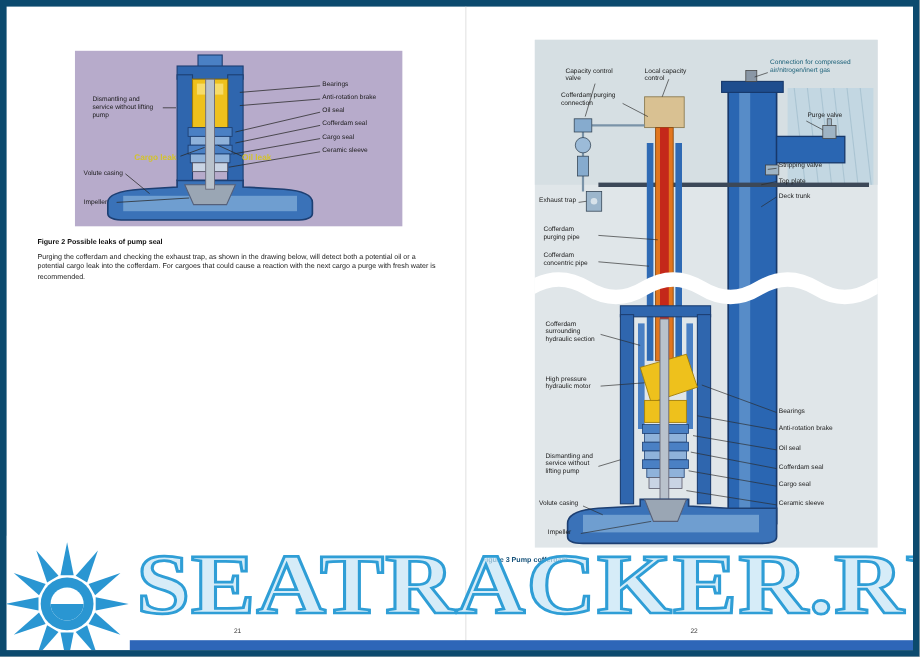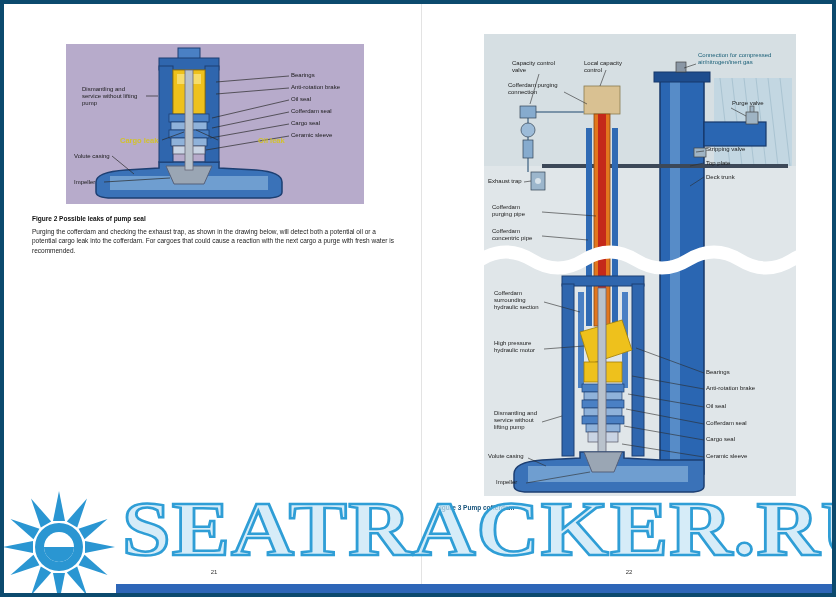--- a/index.html
+++ b/index.html
@@ -1,16 +1,16 @@
 <!DOCTYPE html>
 <html><head>
 <meta charset="utf-8">
 <style>
   html,body{margin:0;padding:0;background:#888;}
-  .canvas{position:relative;width:836px;height:597px;background:#ffffff;border:4px solid #0c4a6e;
+  .canvas{position:relative;width:836px;height:597px;background:#ffffff;border:6px solid #0c4a6e;
           overflow:hidden;font-family:"Liberation Sans",sans-serif;box-sizing:border-box;}
   .fold{position:absolute;left:417px;top:0;width:1px;height:100%;background:#e3e3e3;}
   .fig{position:absolute;}
   .fig svg{position:absolute;left:0;top:0;}
   .lbl{position:absolute;font-size:6px;line-height:1.18;color:#1a1a1a;}
   .lbl.teal{color:#1b6078;}
   .annot{position:absolute;font-size:7.5px;font-weight:bold;color:#d2c22e;white-space:nowrap;}
   .caption{position:absolute;font-size:6.5px;font-weight:bold;color:#101010;}
   .caption.c3{color:#16527a;}
   .bodytext{position:absolute;font-size:6.5px;line-height:1.45;color:#222;width:368px;}
@@ -72,21 +72,21 @@
     <div class="lbl" style="left:225px;top:52px;width:70px;">Oil seal</div>
     <div class="lbl" style="left:225px;top:64px;width:70px;">Cofferdam seal</div>
     <div class="lbl" style="left:225px;top:76px;width:70px;">Cargo seal</div>
     <div class="lbl" style="left:225px;top:88px;width:70px;">Ceramic sleeve</div>
 
     <div class="lbl" style="left:16px;top:42px;width:60px;">Dismantling and service without lifting pump</div>
     <div class="lbl" style="left:8px;top:109px;width:44px;">Volute casing</div>
     <div class="lbl" style="left:8px;top:135px;width:40px;">Impeller</div>
 
     <div class="annot" style="left:54px;top:92px;">Cargo leak</div>
-    <div class="annot" style="left:152px;top:92px;margin-left:40px;">Oil leak</div>
+    <div class="annot" style="left:152px;top:92px;">Oil leak</div>
   </div>
 
   <div class="caption" style="left:28px;top:211px;">Figure 2 Possible leaks of pump seal</div>
   <div class="bodytext" style="left:28px;top:223px;">Purging the cofferdam and checking the exhaust trap, as shown in the drawing below, will detect both a potential oil or a potential cargo leak into the cofferdam. For cargoes that could cause a reaction with the next cargo a purge with fresh water is recommended.</div>
   <div class="pagenum" style="left:200px;top:565px;">21</div>
 
   <div class="fig" style="left:480px;top:30px;width:312px;height:462px;">
     <svg width="312" height="462" viewBox="0 0 312 462">
       <rect width="312" height="462" fill="#e0e6e9"></rect>
       <rect x="0" y="0" width="312" height="132" fill="#d6dfe3"></rect>

